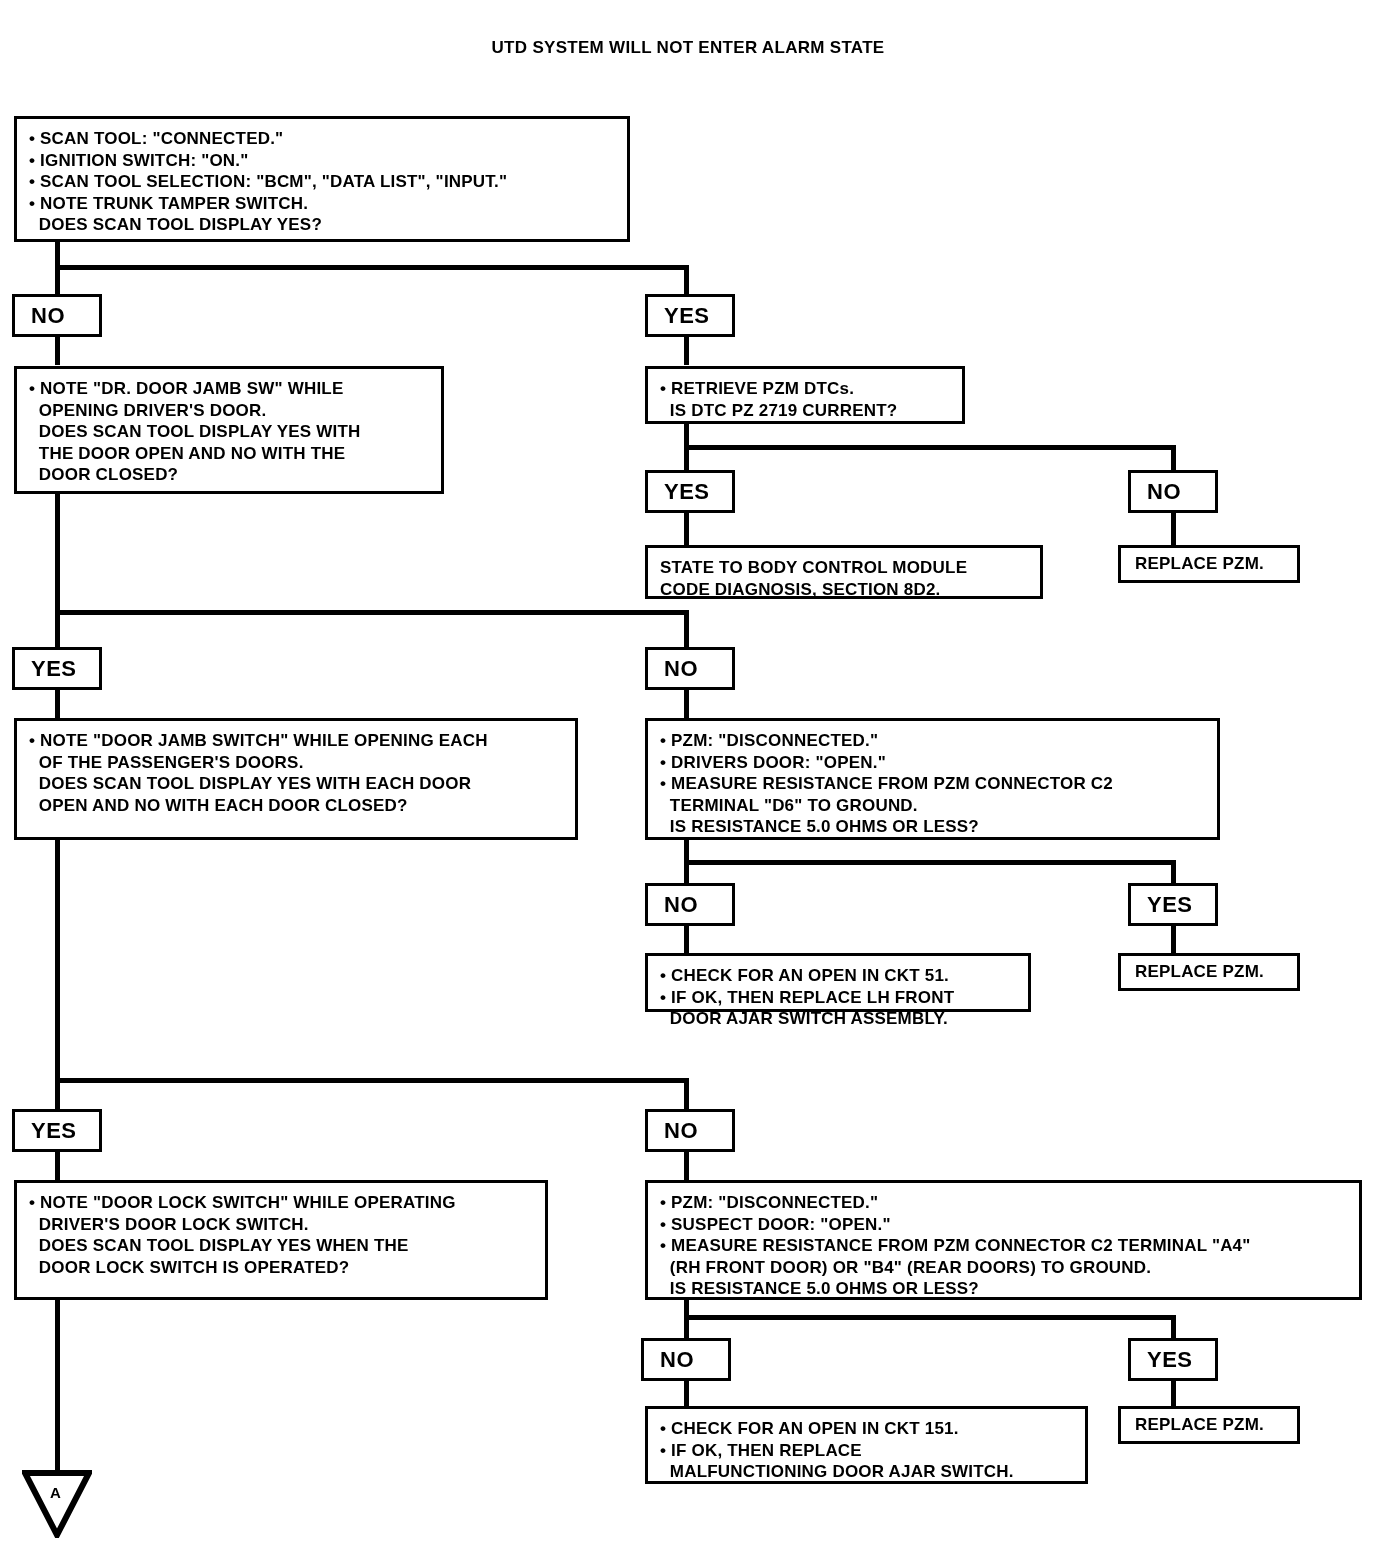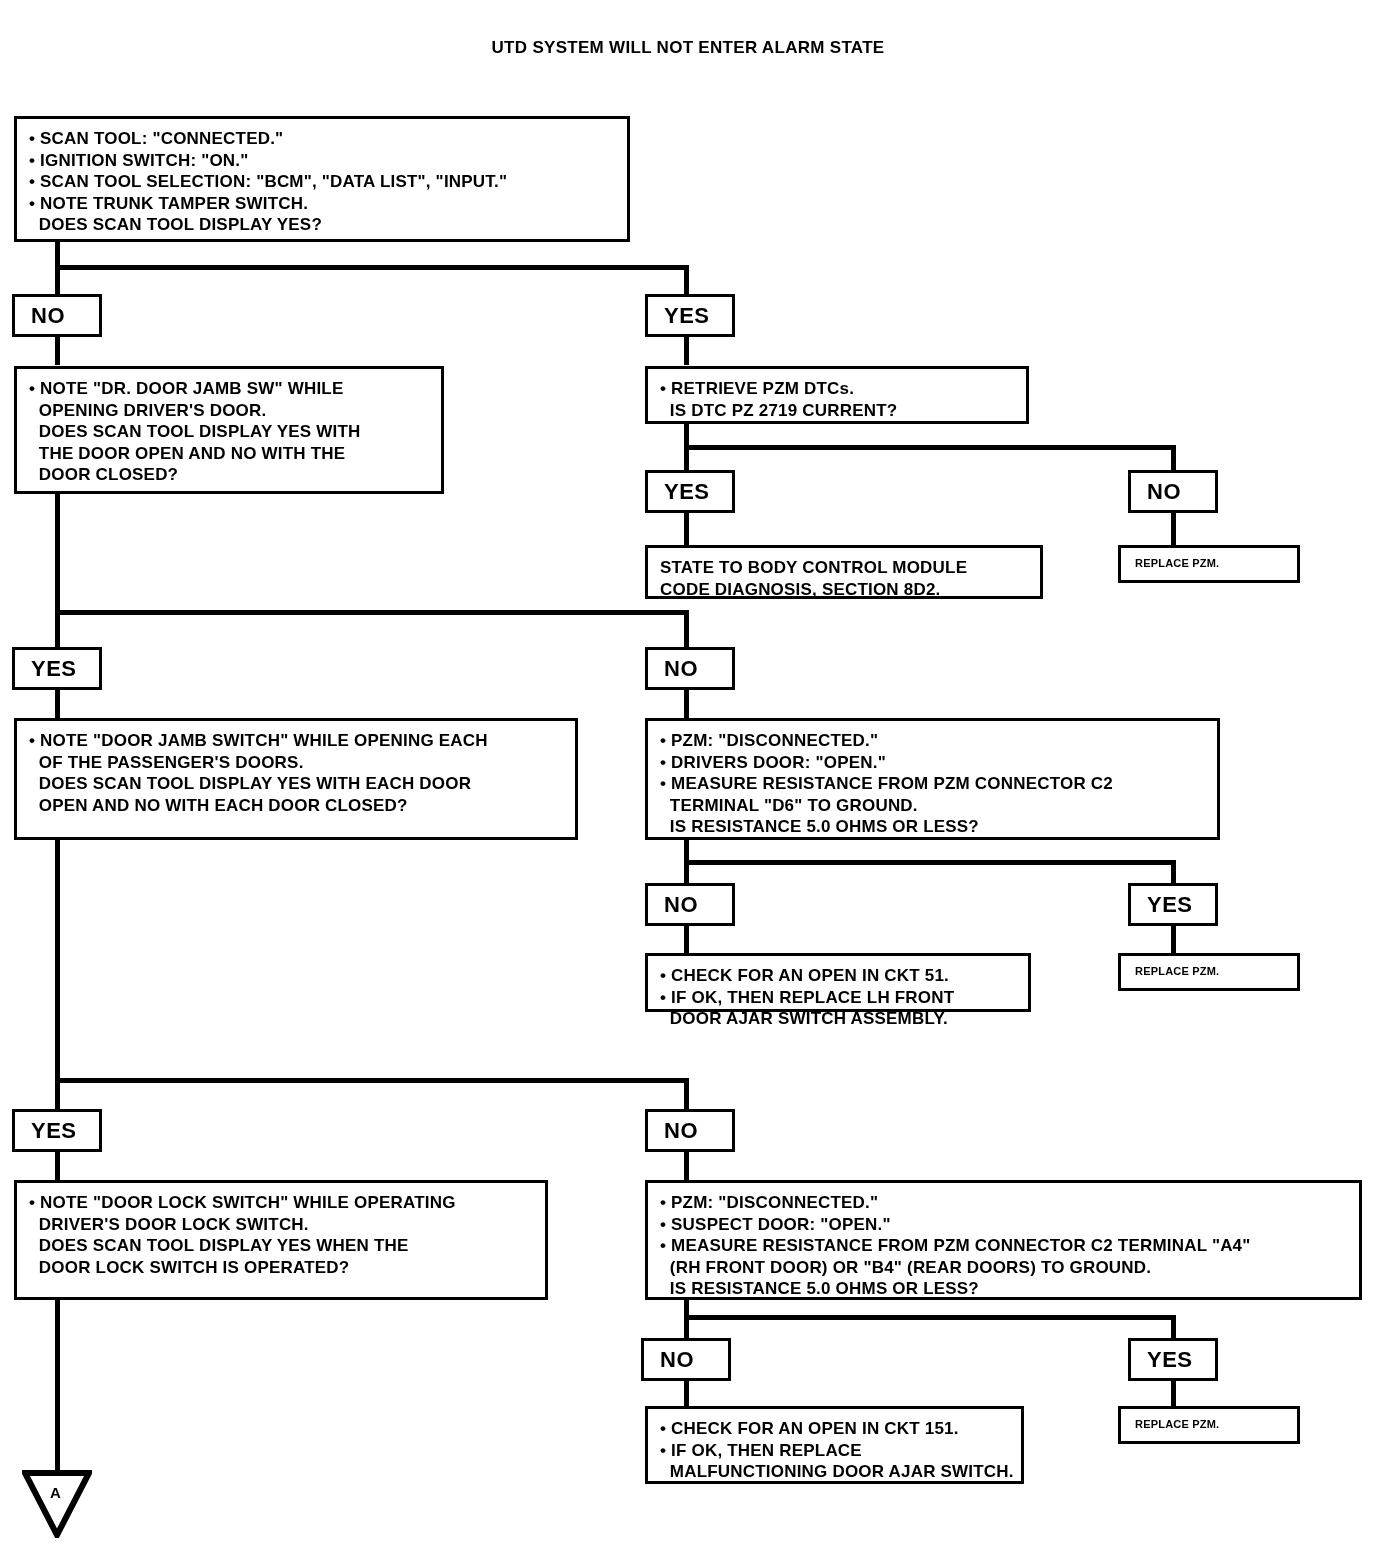--- a/index.html
+++ b/index.html
@@ -58,21 +58,21 @@
     align-items: center;
     padding-left: 16px;
     font-size: 22px;
     letter-spacing: 0.5px;
   }
   .box-action {
     display: flex;
     align-items: center;
     padding-left: 14px;
     white-space: pre;
-    font-size: 11px;
+    font-size: 17px;
     line-height: 21.5px;
   }
   .line-v {
     position: absolute;
     width: 5px;
     background: #000;
     z-index: 1;
   }
   .line-h {
     position: absolute;
@@ -163,21 +163,21 @@
 
   <div class="box box-label" style="left:12px; top:294px; width:90px; height:43px;">NO</div>
   <div class="box box-label" style="left:645px; top:294px; width:90px; height:43px;">YES</div>
 
   <div class="box box-text" style="left:14px; top:366px; width:430px; height:128px;">• NOTE "DR. DOOR JAMB SW" WHILE
   OPENING DRIVER'S DOOR.
   DOES SCAN TOOL DISPLAY YES WITH
   THE DOOR OPEN AND NO WITH THE
   DOOR CLOSED?</div>
 
-  <div class="box box-text" style="left:645px; top:366px; width:384px; height:58px;">• RETRIEVE PZM DTCs.
+  <div class="box box-text" style="left:645px; top:366px; width:320px; height:58px;">• RETRIEVE PZM DTCs.
   IS DTC PZ 2719 CURRENT?</div>
 
   <div class="box box-label" style="left:645px; top:470px; width:90px; height:43px;">YES</div>
   <div class="box box-label" style="left:1128px; top:470px; width:90px; height:43px;">NO</div>
 
   <div class="box box-text" style="left:645px; top:545px; width:398px; height:54px;">STATE TO BODY CONTROL MODULE
 CODE DIAGNOSIS, SECTION 8D2.</div>
 
   <div class="box box-action" style="left:1118px; top:545px; width:182px; height:38px;">REPLACE PZM.</div>
 
@@ -214,21 +214,21 @@
 
   <div class="box box-text" style="left:645px; top:1180px; width:717px; height:120px;">• PZM: "DISCONNECTED."
 • SUSPECT DOOR: "OPEN."
 • MEASURE RESISTANCE FROM PZM CONNECTOR C2 TERMINAL "A4"
   (RH FRONT DOOR) OR "B4" (REAR DOORS) TO GROUND.
   IS RESISTANCE 5.0 OHMS OR LESS?</div>
 
   <div class="box box-label" style="left:641px; top:1338px; width:90px; height:43px;">NO</div>
   <div class="box box-label" style="left:1128px; top:1338px; width:90px; height:43px;">YES</div>
 
-  <div class="box box-text" style="left:645px; top:1406px; width:379px; height:78px;">• CHECK FOR AN OPEN IN CKT 151.
+  <div class="box box-text" style="left:645px; top:1406px; width:443px; height:78px;">• CHECK FOR AN OPEN IN CKT 151.
 • IF OK, THEN REPLACE
   MALFUNCTIONING DOOR AJAR SWITCH.</div>
 
   <div class="box box-action" style="left:1118px; top:1406px; width:182px; height:38px;">REPLACE PZM.</div>
 
   <div class="connector-tri" style="left:22px; top:1470px; width:70px; height:68px;">
     <svg width="70" height="68" viewBox="0 0 70 68">
       <polygon points="3,3 67,3 35,65" fill="#ffffff" stroke="#000000" stroke-width="6"></polygon>
     </svg>
   </div>

